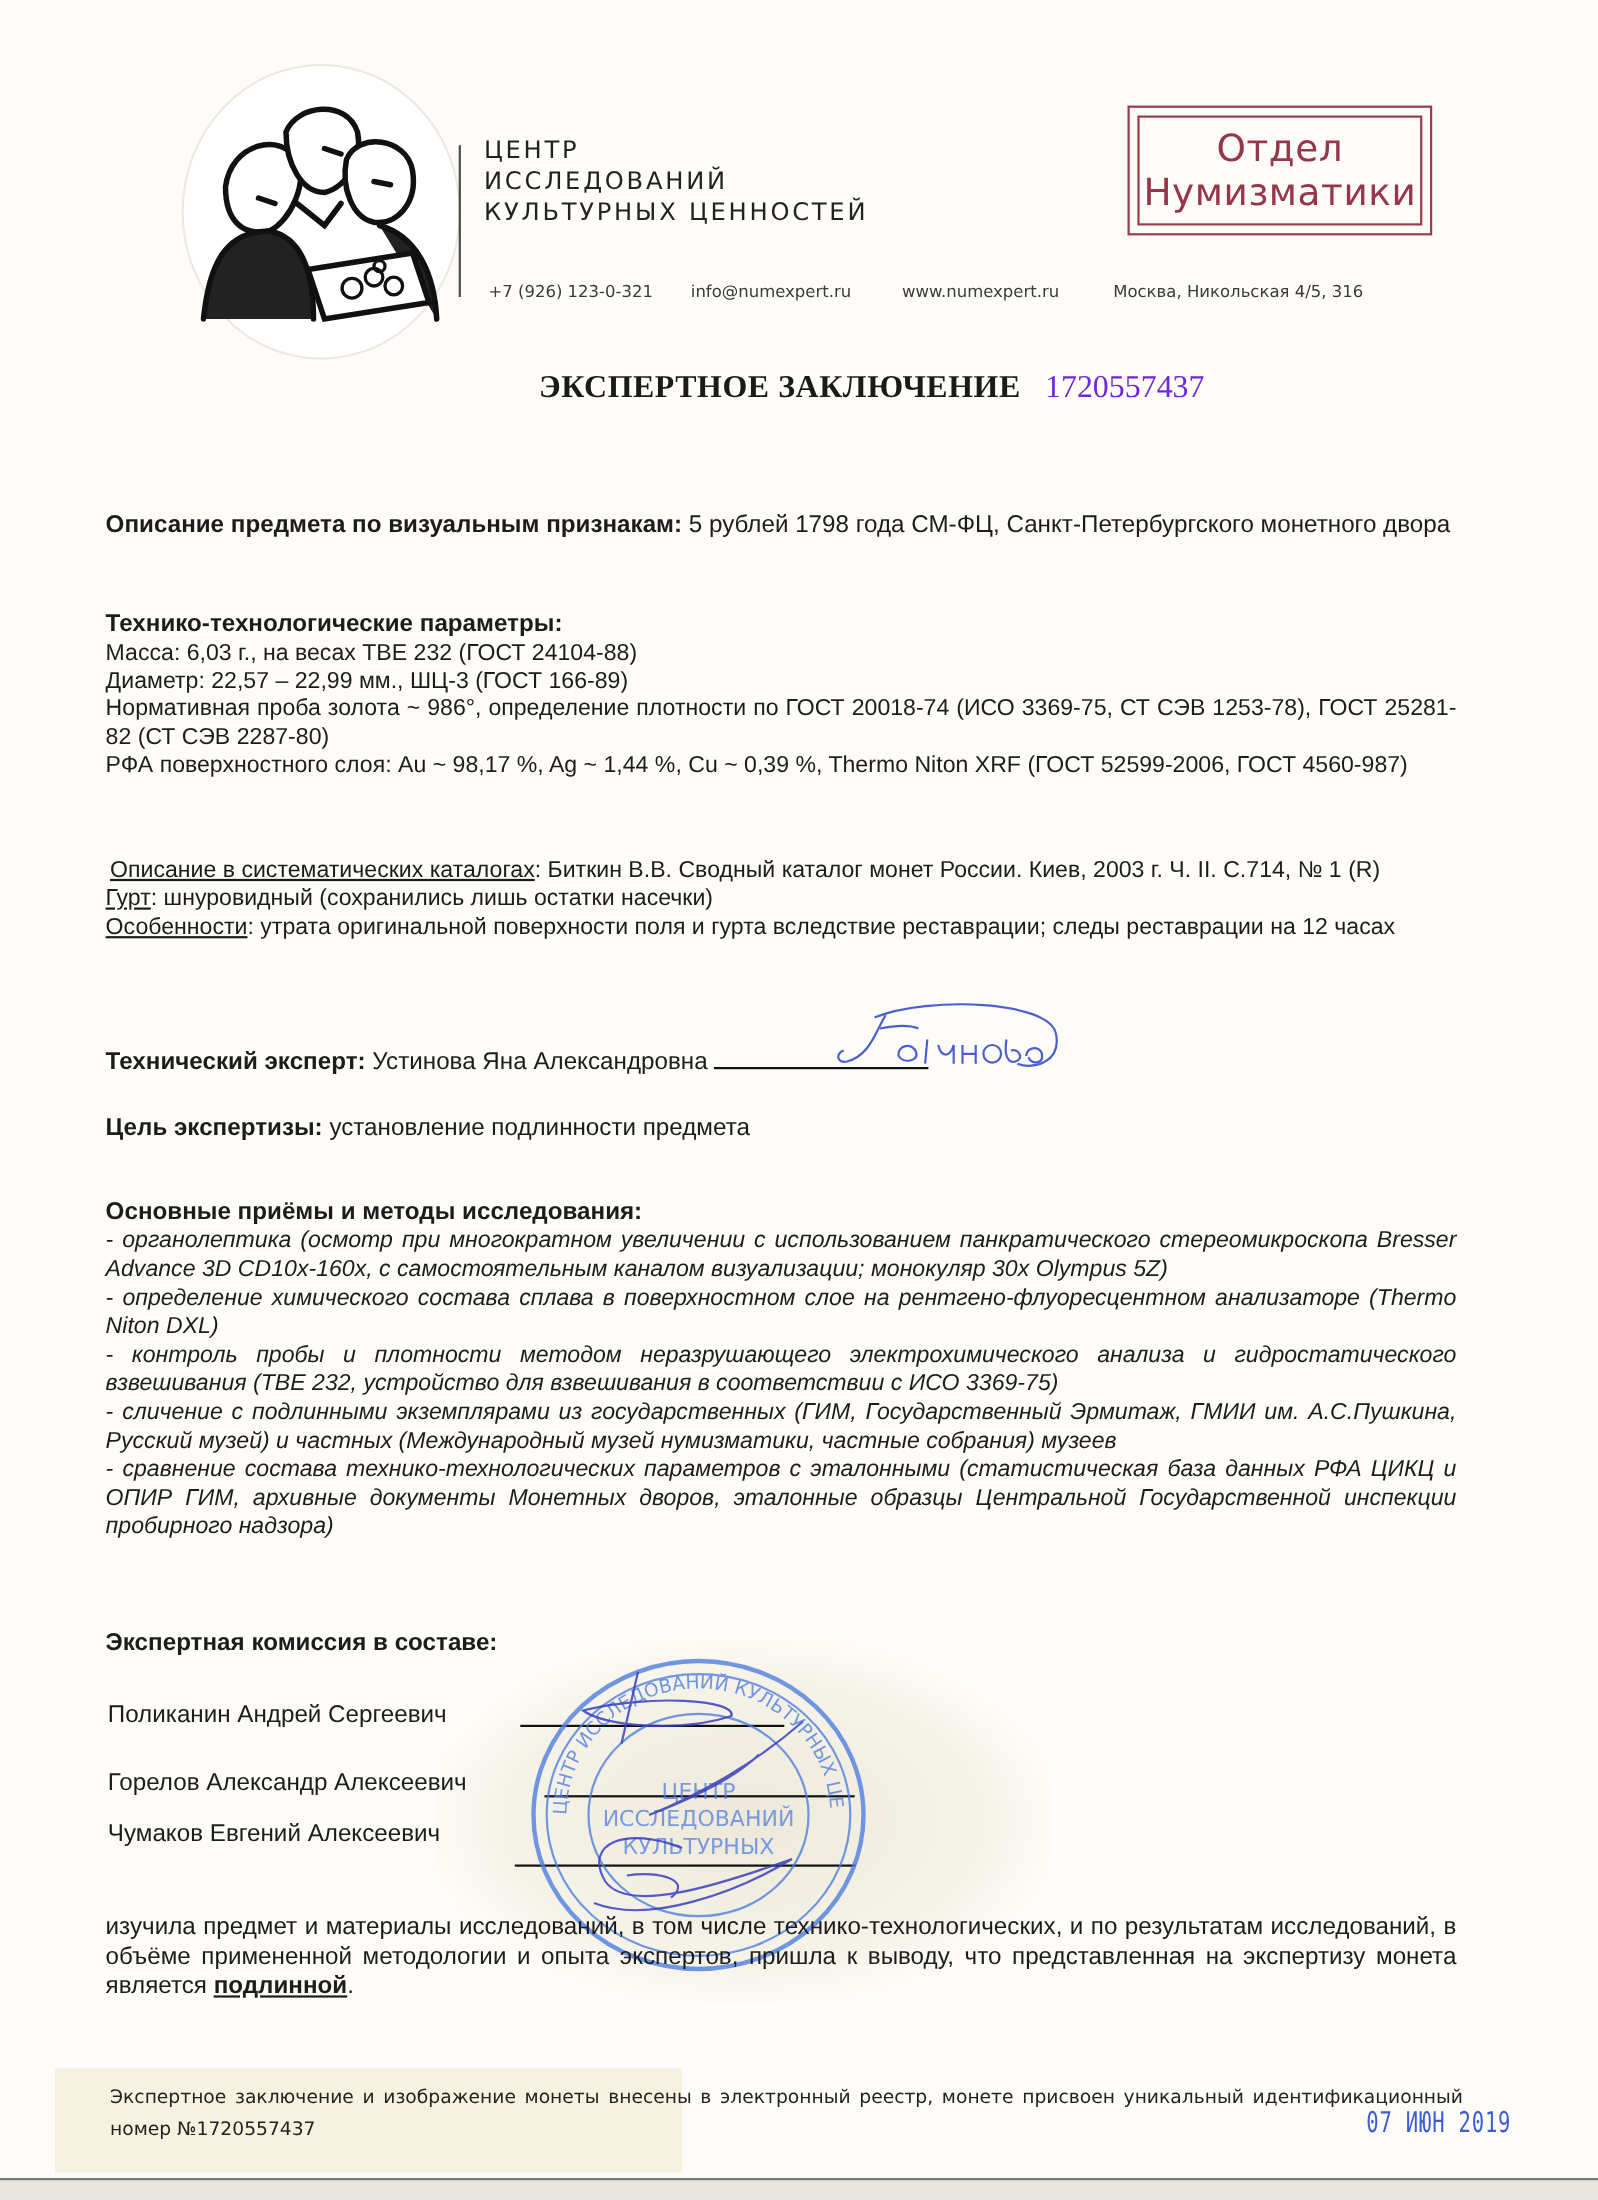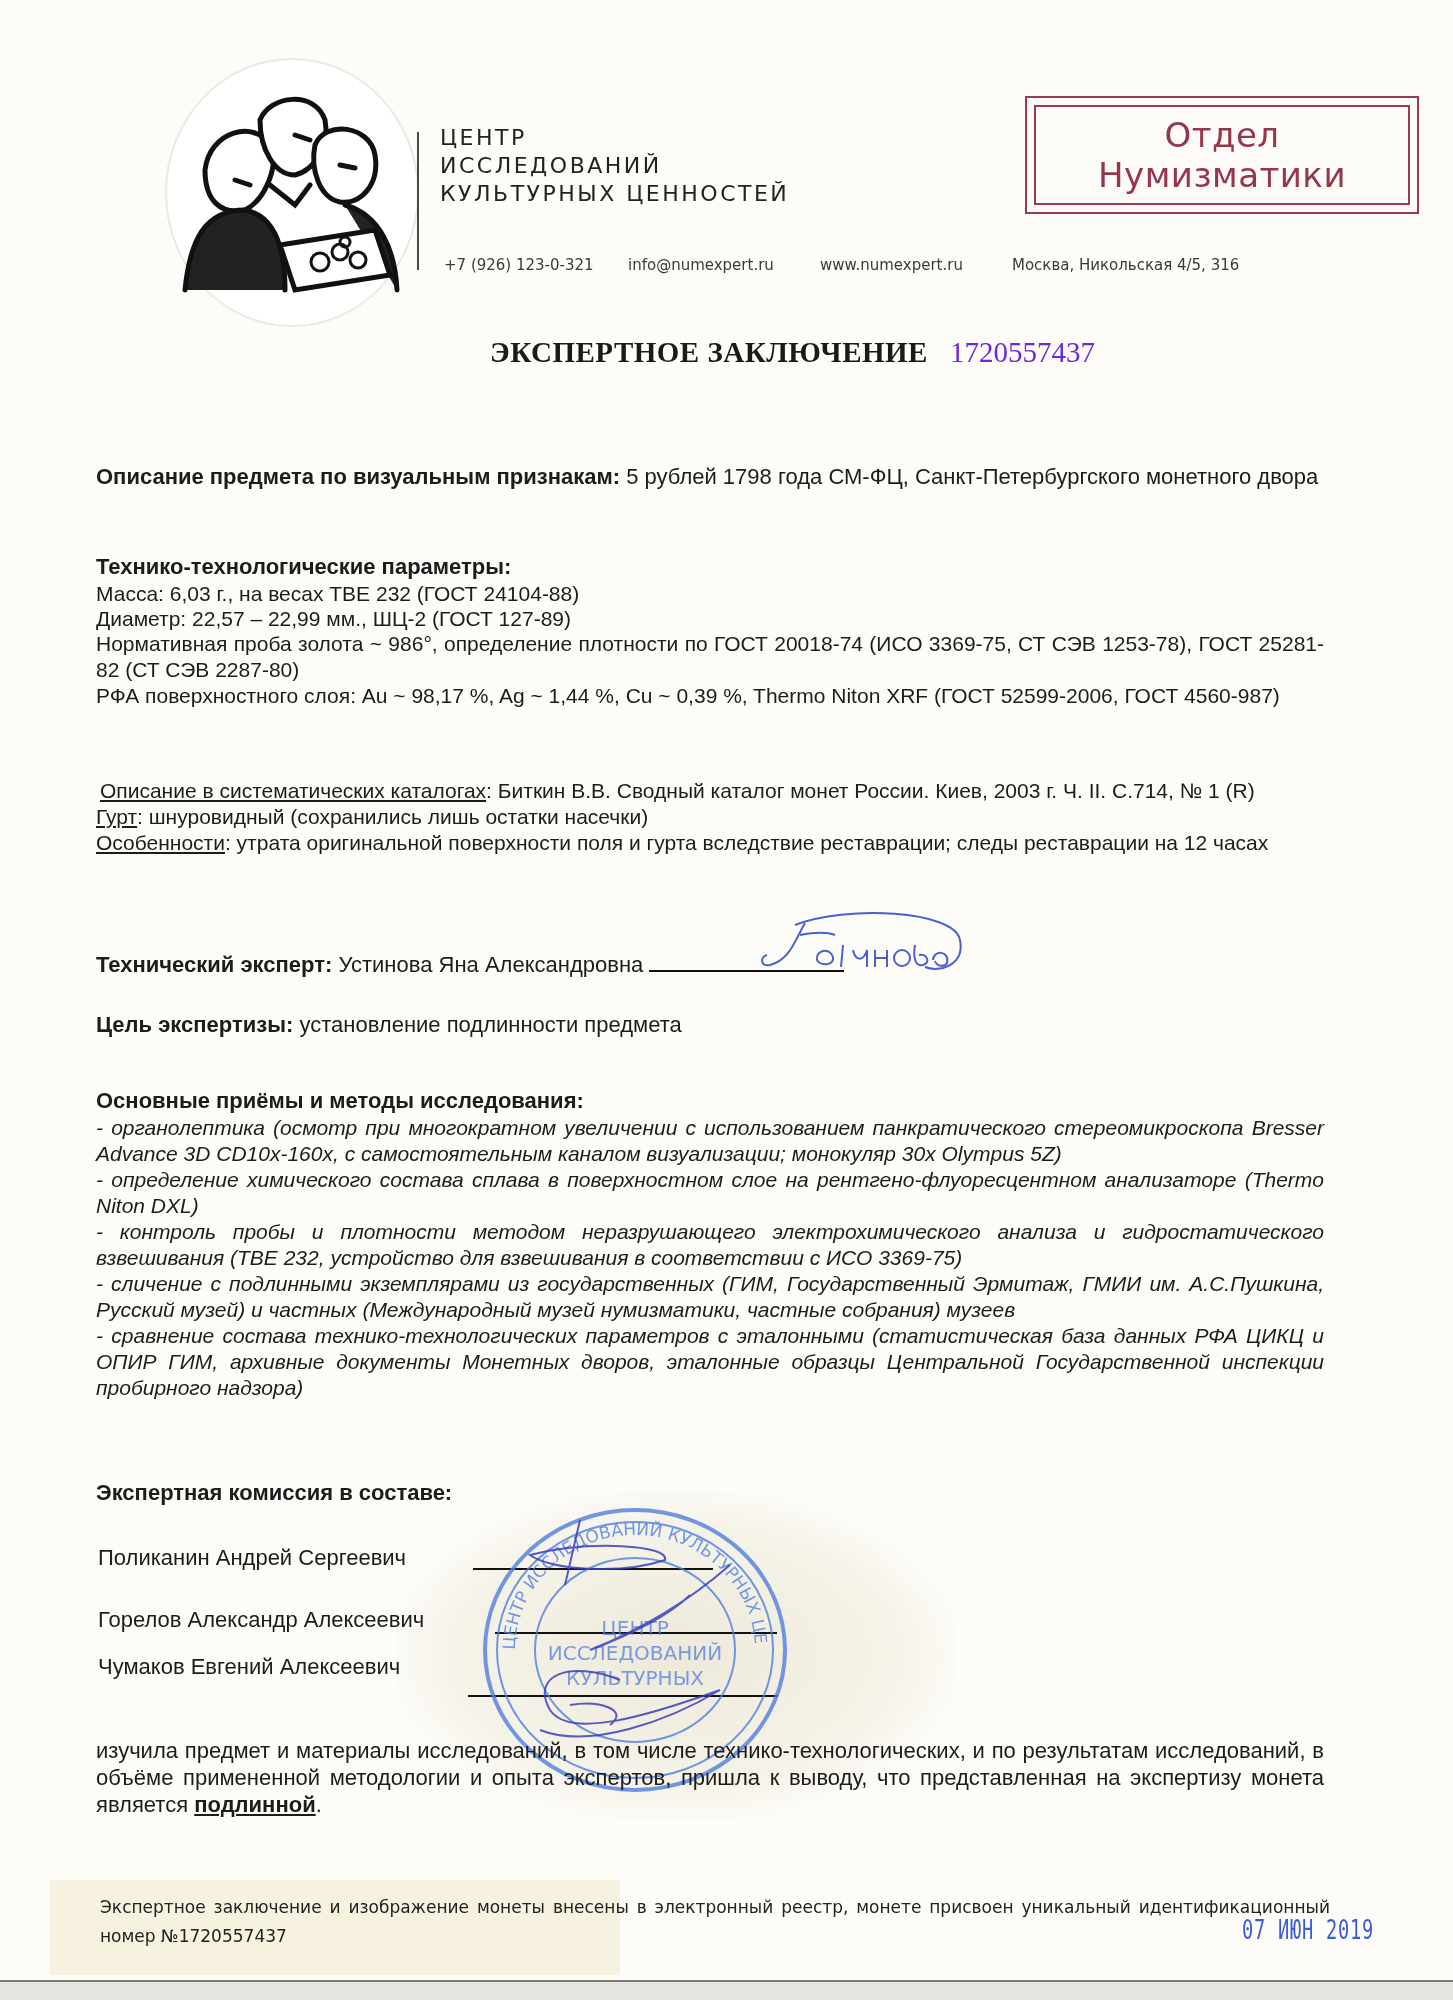--- a/index.html
+++ b/index.html
@@ -20,21 +20,21 @@
   .logo-art { left: 175px; top: 90px; width: 230px; height: 210px; }
   .divider { left: 417px; top: 132px; width: 2px; height: 138px; background: #4a4a4a; }
   .org-line {
     left: 440px; font-family: "DejaVu Sans", sans-serif; font-size: 22px;
     letter-spacing: 2.5px; color: #222; font-weight: normal;
   }
   .contacts {
     top: 256px; font-family: "DejaVu Sans", sans-serif; font-size: 15px; color: #3a3a3a;
   }
   .dept-box {
-    left: 1025px; top: 96px; width: 394px; height: 118px;
+    left: 1025px; top: 96px; width: 277px; height: 118px;
     border: 2px solid #9a3b4e; box-sizing: border-box;
   }
   .dept-box-inner {
     position: absolute; left: 7px; top: 7px; right: 7px; bottom: 7px;
     border: 2px solid #9a3b4e;
     display: flex; flex-direction: column; align-items: center; justify-content: center;
   }
   .dept-line {
     font-family: "DejaVu Sans", sans-serif; color: #963649; font-size: 34px; line-height: 40px;
     letter-spacing: 0.5px;
@@ -128,21 +128,21 @@
 <div class="abs doc-number">1720557437</div>
 
 <div class="abs body-text justify" style="top:461px; font-size:22px; line-height:31px;">
   <span class="b">Описание предмета по визуальным признакам:</span>
   <span>5 рублей 1798 года СМ-ФЦ, Санкт-Петербургского монетного двора</span>
 </div>
 
 <div class="abs body-text" style="top:553px;">
   <div class="head" style="line-height:28px">Технико-технологические параметры:</div>
   <div style="line-height:25px">Масса: 6,03 г., на весах ТВЕ 232 (ГОСТ 24104-88)</div>
-  <div style="line-height:25px">Диаметр: 22,57 – 22,99 мм., ШЦ-2 (ГОСТ 127-89)</div>
+  <div style="line-height:25px">Диаметр: 22,57 – 22,99 мм., ШЦ-3 (ГОСТ 166-89)</div>
   <div class="justify" style="line-height:26px">Нормативная проба золота ~ 986°, определение плотности по ГОСТ 20018-74 (ИСО 3369-75, СТ СЭВ 1253-78),  ГОСТ 25281-82 (СТ СЭВ 2287-80)</div>
   <div class="justify" style="line-height:26px">РФА поверхностного слоя: Au ~ 98,17 %, Ag ~ 1,44 %, Cu ~ 0,39 %, Thermo Niton XRF (ГОСТ  52599-2006, ГОСТ 4560-987)</div>
 </div>
 
 <div class="abs body-text" style="top:778px;">
   <div class="justify" style="padding-left:4px">
     <span class="u">Описание в систематических каталогах</span><span>: Биткин В.В. Сводный каталог монет России. Киев, 2003 г. Ч. II. С.714, № 1 (R)</span>
   </div>
   <div>
     <span class="u">Гурт</span><span>: шнуровидный (сохранились лишь остатки насечки)</span>

